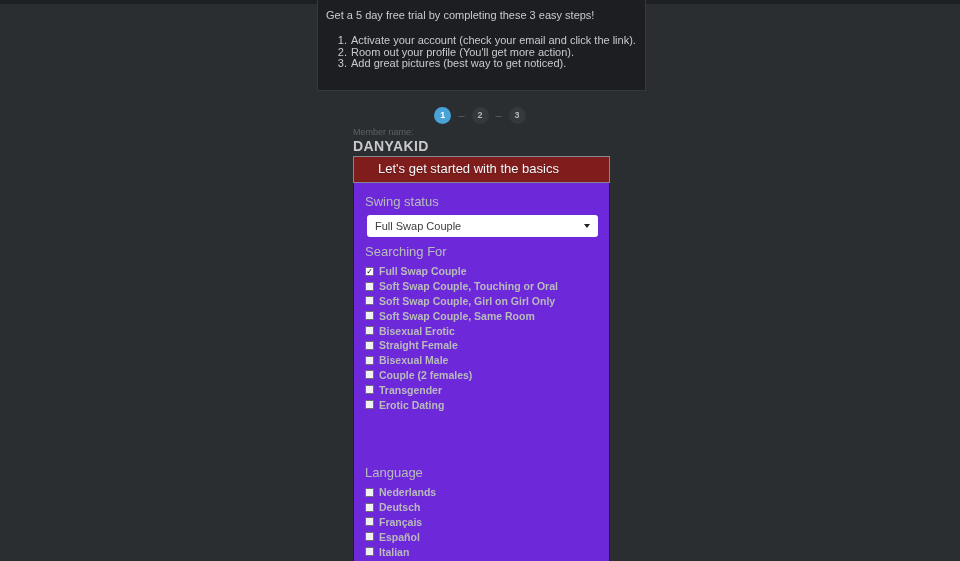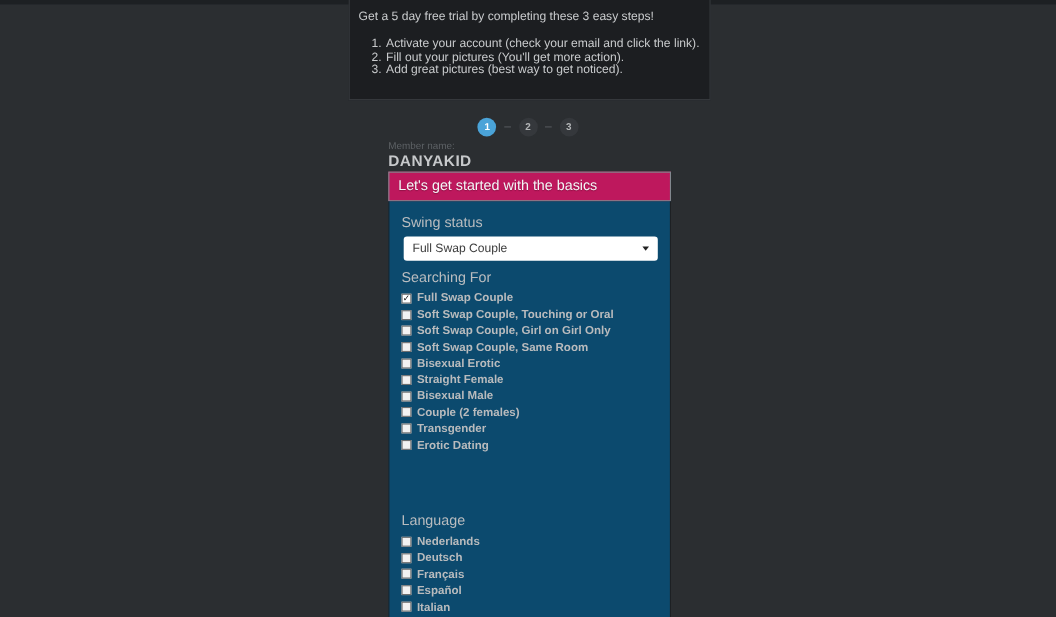--- a/index.html
+++ b/index.html
@@ -39,31 +39,31 @@
   }
   .step-circle.active { background: #4aa3d8; color: #ffffff; }
   .step-sep { color: #5f6367; font-size: 11px; }
   
   .member-block { position: absolute; left: 353px; top: 127px; }
   .member-label { font-size: 9px; color: #5d6165; }
   .member-name { font-size: 14px; font-weight: bold; color: #c7c9cb; letter-spacing: 0.4px; margin-top: 1px; }
   
   .panel-header {
     position: absolute; left: 353px; top: 156px; width: 257px; height: 27px;
-    background: #be185d;
+    background: #7f1d1d;
     border: 1px solid #82888e;
     box-sizing: border-box;
     color: #f5f6f7; font-size: 13px; line-height: 24px;
-    padding-left: 8px;
+    padding-left: 24px;
     text-shadow: 0 1px 1px rgba(0,0,0,0.25);
   }
   
   .panel-body {
     position: absolute; left: 353px; top: 183px; width: 257px; height: 378px;
-    background: #0c4a6e;
+    background: #6d28d9;
     border-left: 1px solid #1d2023; border-right: 1px solid #1d2023;
     box-sizing: border-box;
   }
   .section-heading { position: absolute; left: 11px; font-size: 13px; color: #b9bcbf; }
   .heading-swing { top: 11px; }
   .heading-searching { top: 61px; }
   .heading-language { top: 282px; }
   .select-box {
     position: absolute; left: 13px; top: 32px; width: 231px; height: 22px;
     background: #ffffff; border-radius: 3px;
@@ -97,21 +97,21 @@
 </style>
 </head>
 <body>
 
 <div class="top-strip"></div>
 
 <div class="trial-box">
   <p class="trial-intro">Get a 5 day free trial by completing these 3 easy steps!</p>
   <ol class="trial-steps">
       <li>Activate your account (check your email and click the link).</li>
-      <li>Fill out your pictures (You'll get more action).</li>
+      <li>Room out your profile (You'll get more action).</li>
       <li>Add great pictures (best way to get noticed).</li>
     </ol>
 </div>
 
 <div class="stepper">
     <div class="step-circle active" style="background: rgb(74, 163, 216);">1</div>
     <span class="step-sep">–</span>
     <div class="step-circle">2</div>
     <span class="step-sep">–</span>
     <div class="step-circle">3</div>

